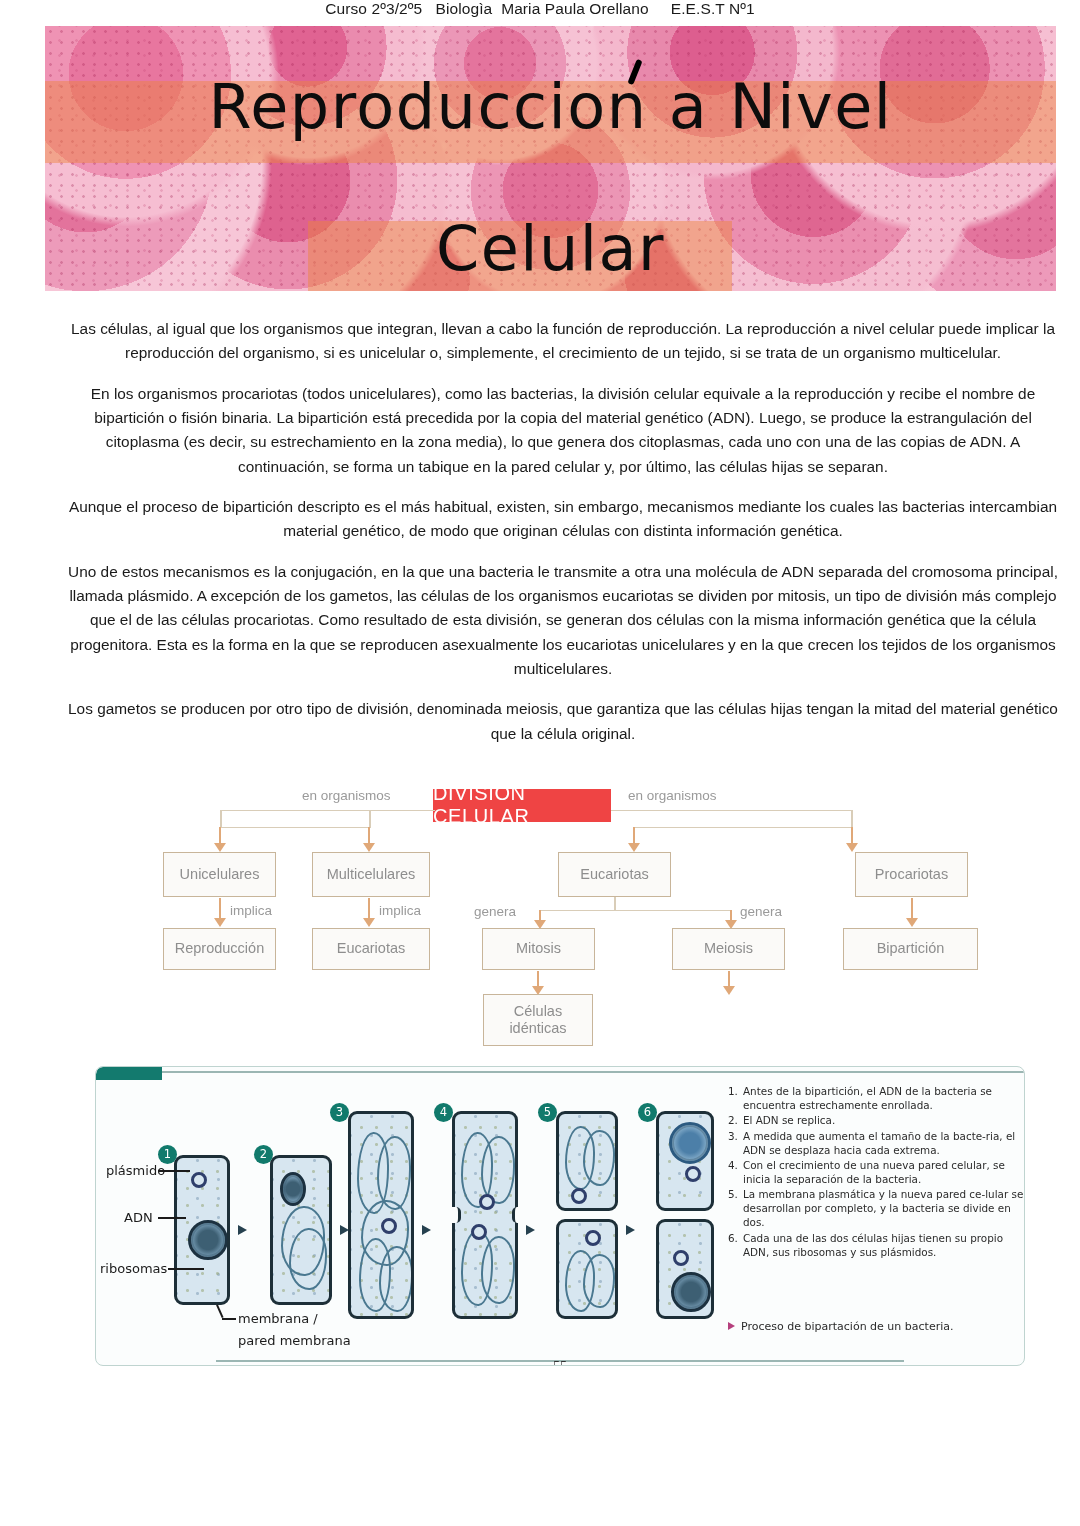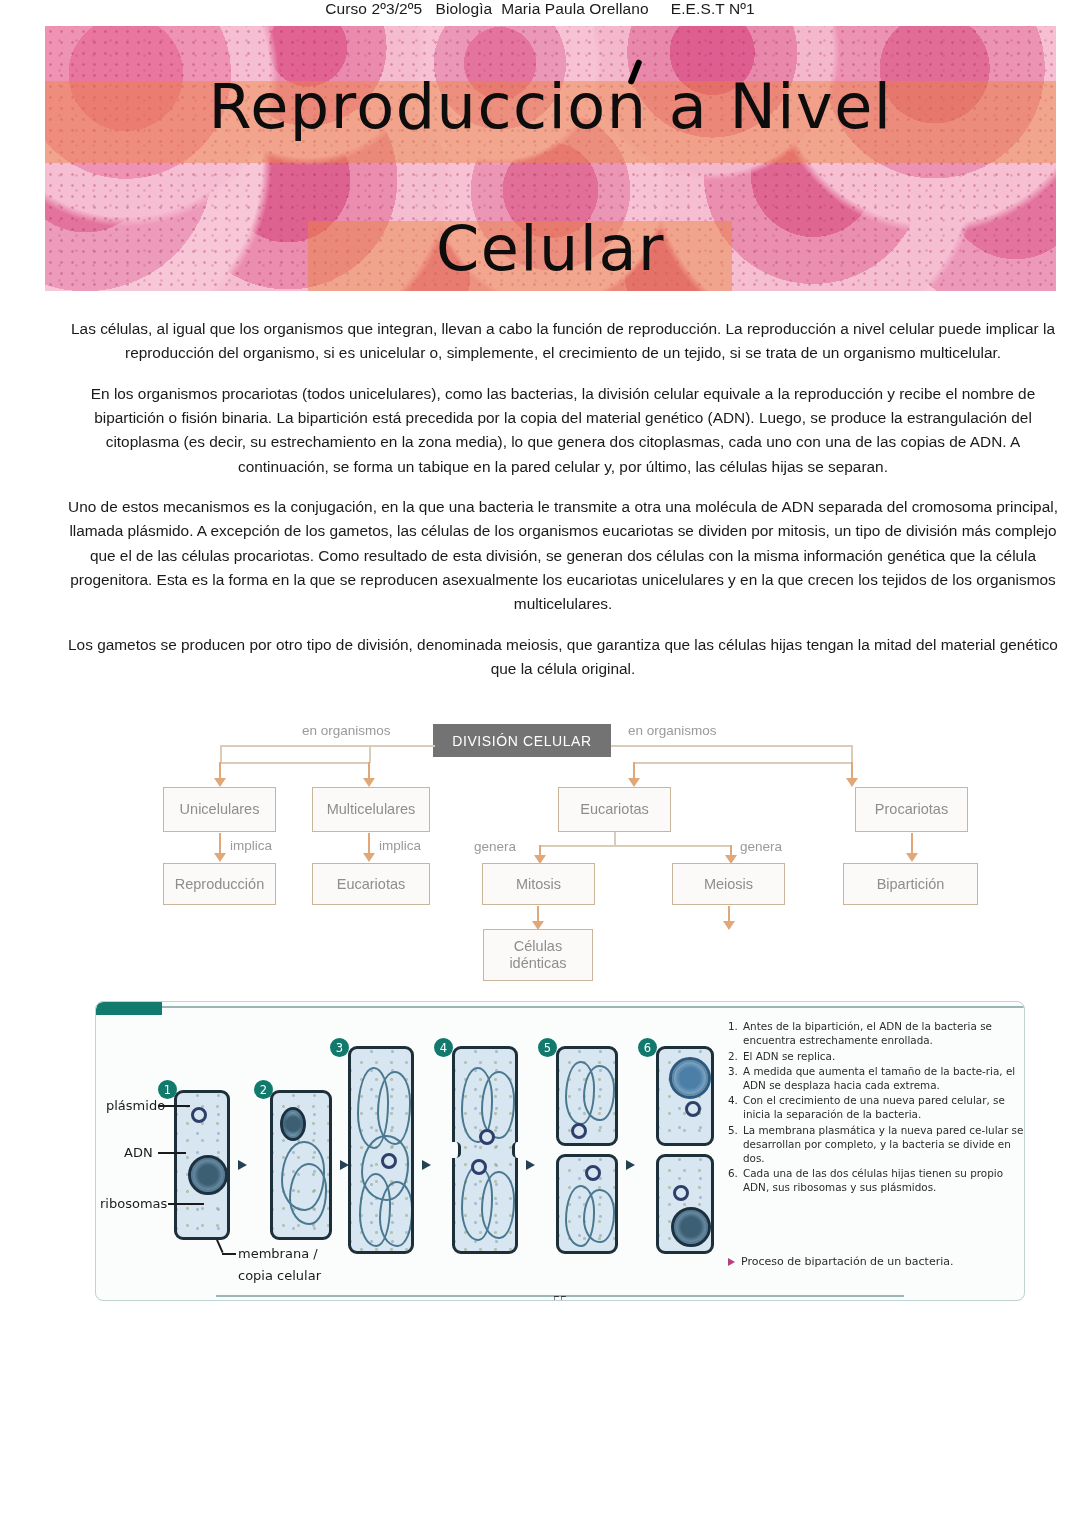--- a/index.html
+++ b/index.html
@@ -119,23 +119,23 @@
     font-size: 14.5px;
     display: flex;
     align-items: center;
     justify-content: center;
     text-align: center;
     line-height: 1.18;
     box-sizing: border-box;
   }
   .fc-root {
     position: absolute;
-    background: #737373;
+    background: #ef4444;
     color: #ffffff;
-    font-size: 14px;
+    font-size: 20px;
     letter-spacing: 0.6px;
     display: flex;
     align-items: center;
     justify-content: center;
     border: none;
   }
   .fc-label {
     position: absolute;
     color: #9a9a9a;
     font-size: 13.5px;
@@ -310,20 +310,21 @@
   <div class="highlight-band band-1"></div>
   <div class="highlight-band band-2"></div>
   <div class="banner-title line1">Reproduccion a Nivel</div>
   <div class="banner-title line2">Celular</div>
   <div class="stray-accent"></div>
 </div>
 
 <div class="body-text">
   <p>Las células, al igual que los organismos que integran, llevan a cabo la función de reproducción. La reproducción a nivel celular puede implicar la reproducción del organismo, si es unicelular o, simplemente, el crecimiento de un tejido, si se trata de un organismo multicelular.</p>
   <p>En los organismos procariotas (todos unicelulares), como las bacterias, la división celular equivale a la reproducción y recibe el nombre de bipartición o fisión binaria. La bipartición está precedida por la copia del material genético (ADN). Luego, se produce la estrangulación del citoplasma (es decir, su estrechamiento en la zona media), lo que genera dos citoplasmas, cada uno con una de las copias de ADN. A continuación, se forma un tabique en la pared celular y, por último, las células hijas se separan.</p>
+  <p>Aunque el proceso de bipartición descripto es el más habitual, existen, sin embargo, mecanismos mediante los cuales las bacterias intercambian material genético, de modo que originan células con distinta información genética.</p>
   <p>Uno de estos mecanismos es la conjugación, en la que una bacteria le transmite a otra una molécula de ADN separada del cromosoma principal, llamada plásmido. A excepción de los gametos, las células de los organismos eucariotas se dividen por mitosis, un tipo de división más complejo que el de las células procariotas. Como resultado de esta división, se generan dos células con la misma información genética que la célula progenitora. Esta es la forma en la que se reproducen asexualmente los eucariotas unicelulares y en la que crecen los tejidos de los organismos multicelulares.</p>
   <p>Los gametos se producen por otro tipo de división, denominada meiosis, que garantiza que las células hijas tengan la mitad del material genético que la célula original.</p>
 </div>
 
 <div class="flowchart">
 
   <div class="fc-root" style="left:433px; top:27px; width:178px; height:33px;">DIVISIÓN CELULAR</div>
 
   <div class="fc-label" style="left:302px; top:26px;">en organismos</div>
   <div class="fc-label" style="left:628px; top:26px;">en organismos</div>
@@ -457,21 +458,21 @@
 
   <div class="bact-label" style="left:28px; top:143px;">ADN</div>
   <div class="lead-line" style="left:62px; top:150px; width:28px;"></div>
 
   <div class="bact-label" style="left:4px; top:194px;">ribosomas</div>
   <div class="lead-line" style="left:72px; top:201px; width:36px;"></div>
 
   <div class="lead-line-v" style="left:120px; top:238px; height:14px; transform:rotate(-24deg); transform-origin:top;"></div>
   <div class="lead-line" style="left:126px; top:251px; width:14px;"></div>
   <div class="bact-label" style="left:142px; top:244px;">membrana /</div>
-  <div class="bact-label" style="left:142px; top:266px;">copia celular</div>
+  <div class="bact-label" style="left:142px; top:266px;">pared membrana</div>
 
   <div class="steps-list">
     <div class="step-row">
       <span class="step-num">1.</span>
       <span class="step-txt">Antes de la bipartición, el ADN de la bacteria se encuentra estrechamente enrollada.</span>
     </div>
     <div class="step-row">
       <span class="step-num">2.</span>
       <span class="step-txt">El ADN se replica.</span>
     </div>

